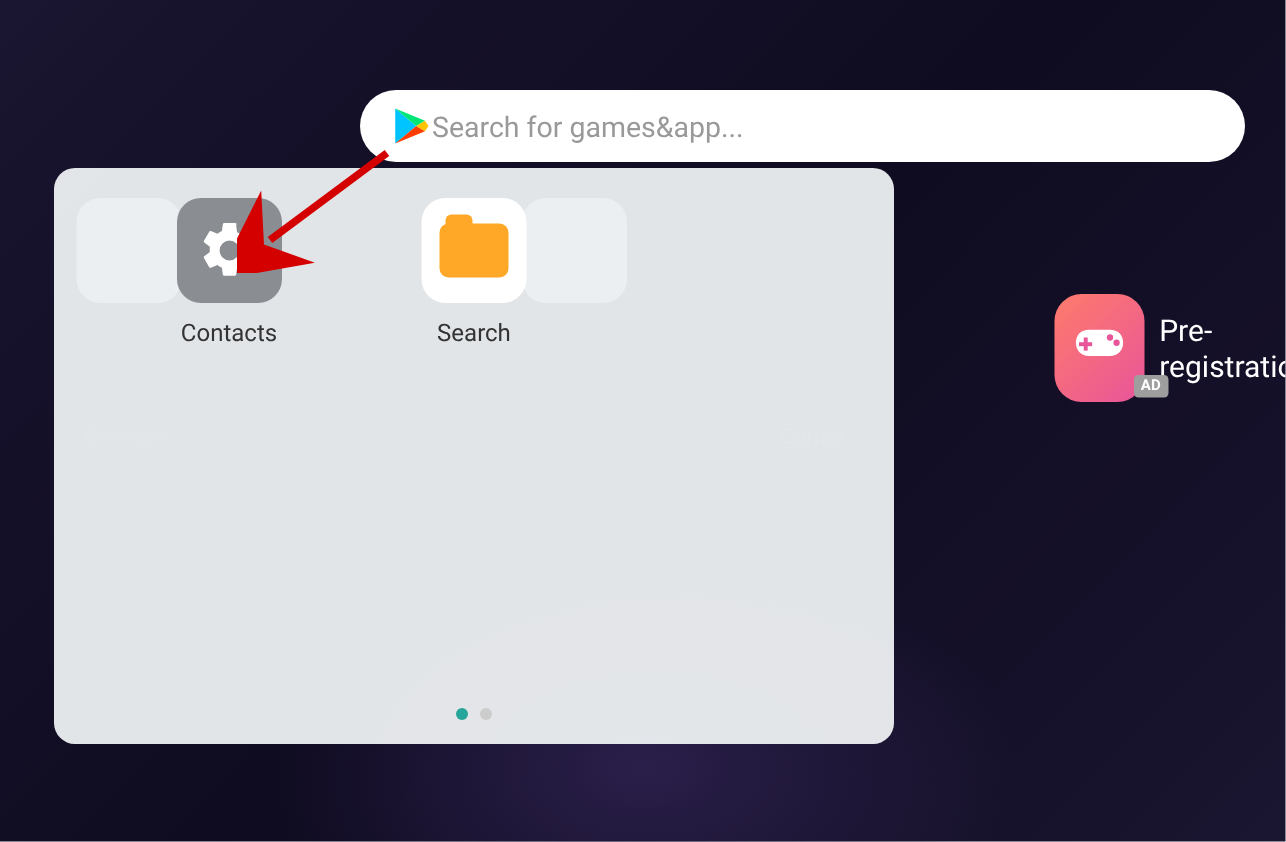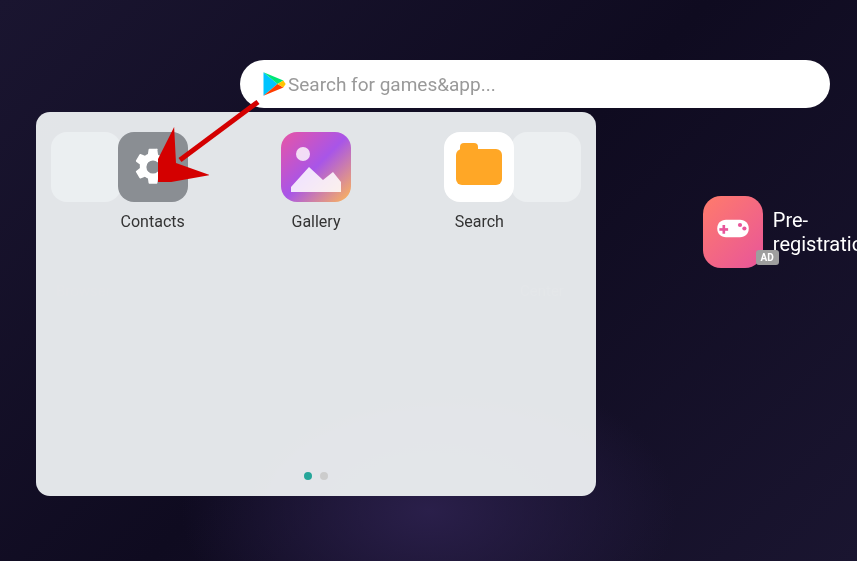--- a/index.html
+++ b/index.html
@@ -248,29 +248,20 @@
     <div class="app-item" style="position:relative;">
       <div class="settings-bg"></div>
       <div class="app-icon icon-settings">
         <svg width="44" height="44" viewBox="0 0 24 24" fill="#fff">
           <path d="M19.14,12.94a7.07,7.07,0,0,0,.05-.94,7.07,7.07,0,0,0-.05-.94l2.03-1.58a.49.49,0,0,0,.12-.61l-1.92-3.32a.49.49,0,0,0-.59-.22l-2.39.96a7.22,7.22,0,0,0-1.62-.94l-.36-2.54A.49.49,0,0,0,13.92,2H10.08a.49.49,0,0,0-.49.41L9.23,4.95a7.22,7.22,0,0,0-1.62.94L5.22,4.93a.49.49,0,0,0-.59.22L2.71,8.47a.49.49,0,0,0,.12.61l2.03,1.58a7.07,7.07,0,0,0-.05.94,7.07,7.07,0,0,0,.05.94L2.83,14.12a.49.49,0,0,0-.12.61l1.92,3.32a.49.49,0,0,0,.59.22l2.39-.96a7.22,7.22,0,0,0,1.62.94l.36,2.54a.49.49,0,0,0,.49.41h3.84a.49.49,0,0,0,.49-.41l.36-2.54a7.22,7.22,0,0,0,1.62-.94l2.39.96a.49.49,0,0,0,.59-.22l1.92-3.32a.49.49,0,0,0-.12-.61ZM12,15.6A3.6,3.6,0,1,1,15.6,12,3.6,3.6,0,0,1,12,15.6Z"></path>
         </svg>
       </div>
       <span class="app-label">Contacts</span>
     </div>
 
-    <div class="app-item">
-      <div class="app-icon icon-gallery">
-        <svg width="70" height="70" viewBox="0 0 70 70">
-          <circle cx="22" cy="22" r="7" fill="rgba(255,255,255,0.8)"></circle>
-          <path d="M10 55 L28 35 L42 48 L52 40 L60 50 L60 60 L10 60 Z" fill="rgba(255,255,255,0.85)"></path>
-        </svg>
-      </div>
-      <span class="app-label">Gallery</span>
-    </div>
 
     <div class="app-item" style="position:relative;">
       <div class="amaze-bg"></div>
       <div class="app-icon icon-amaze">
         <div class="amaze-folder"></div>
       </div>
       <span class="app-label">Search</span>
     </div>
 
 

